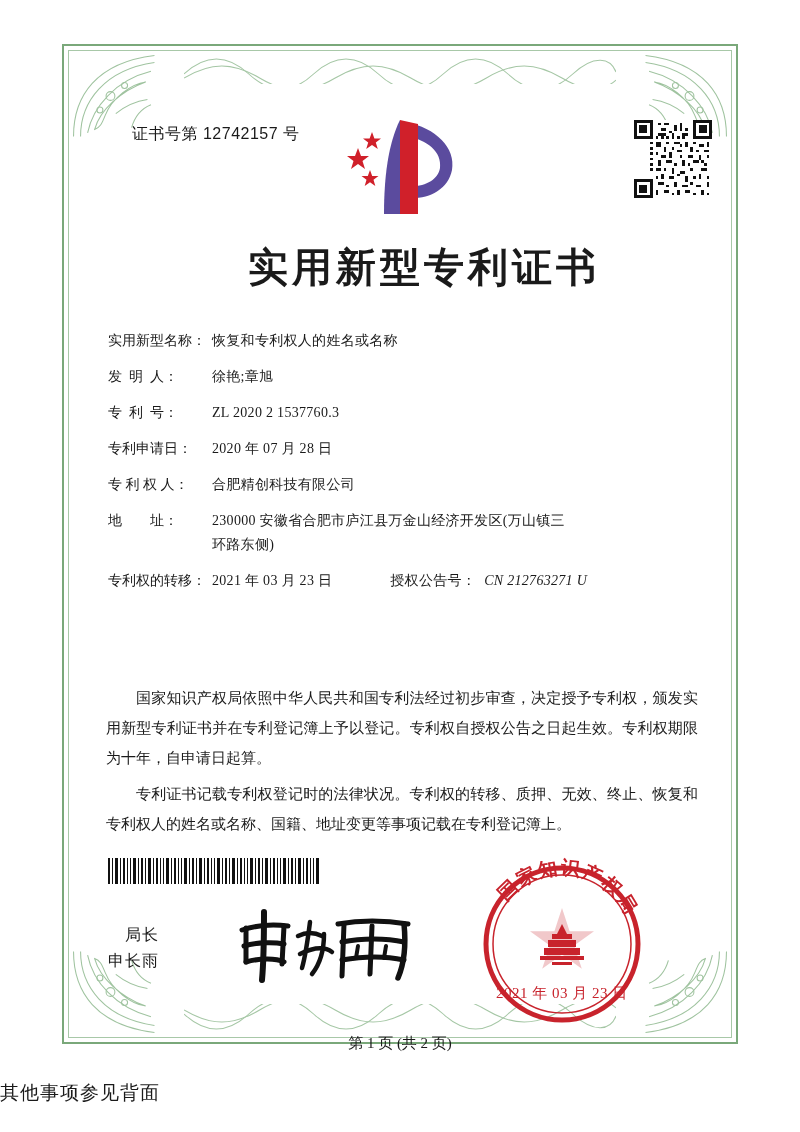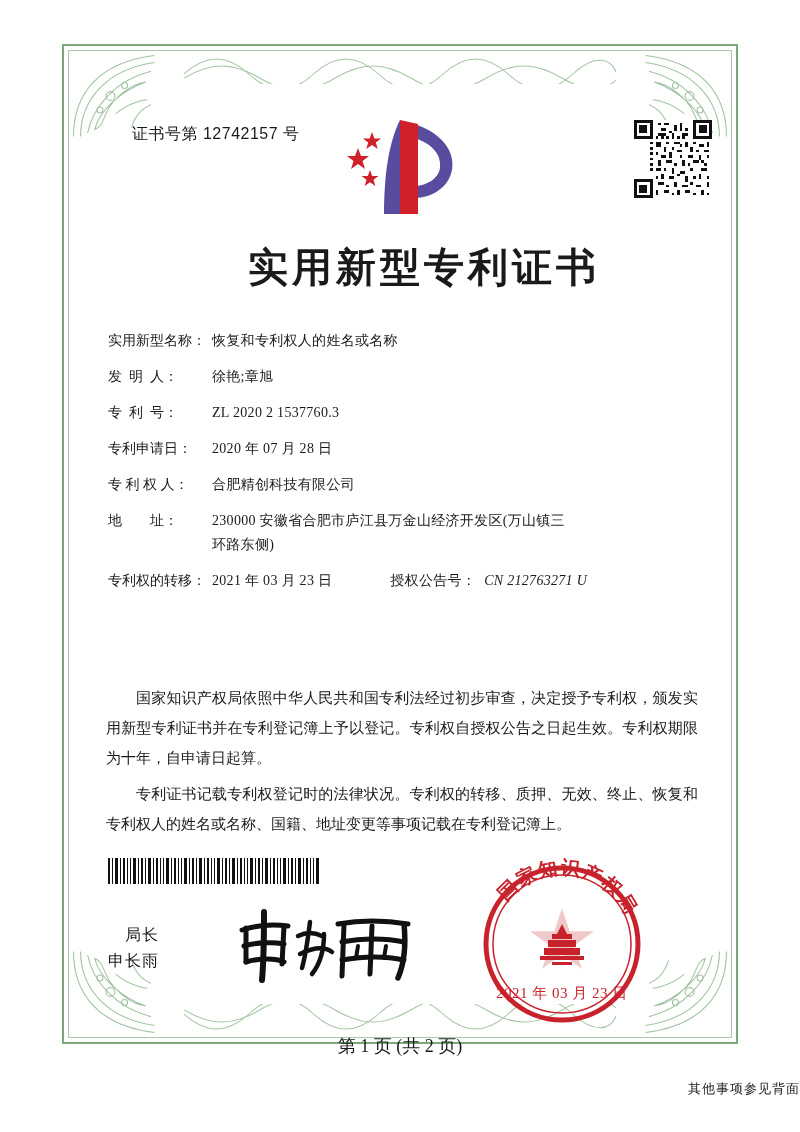--- a/index.html
+++ b/index.html
@@ -201,28 +201,28 @@
     color: #c8232c;
     letter-spacing: .5px;
   }
 
   
   .page-num {
     position: absolute;
     left: 0; right: 0;
     top: 1034px;
     text-align: center;
-    font-size: 18px;
+    font-size: 15px;
   }
   .foot-note {
     position: absolute;
     left: 0; right: 0;
     top: 1080px;
-    text-align: right;
-    font-size: 13px;
+    text-align: left;
+    font-size: 19px;
     letter-spacing: 1px;
   }
 </style>
 </head>
 <body>
 
 <div class="page-frame">
   <div class="page-frame-inner"></div>
 
   <div class="edge-top">

